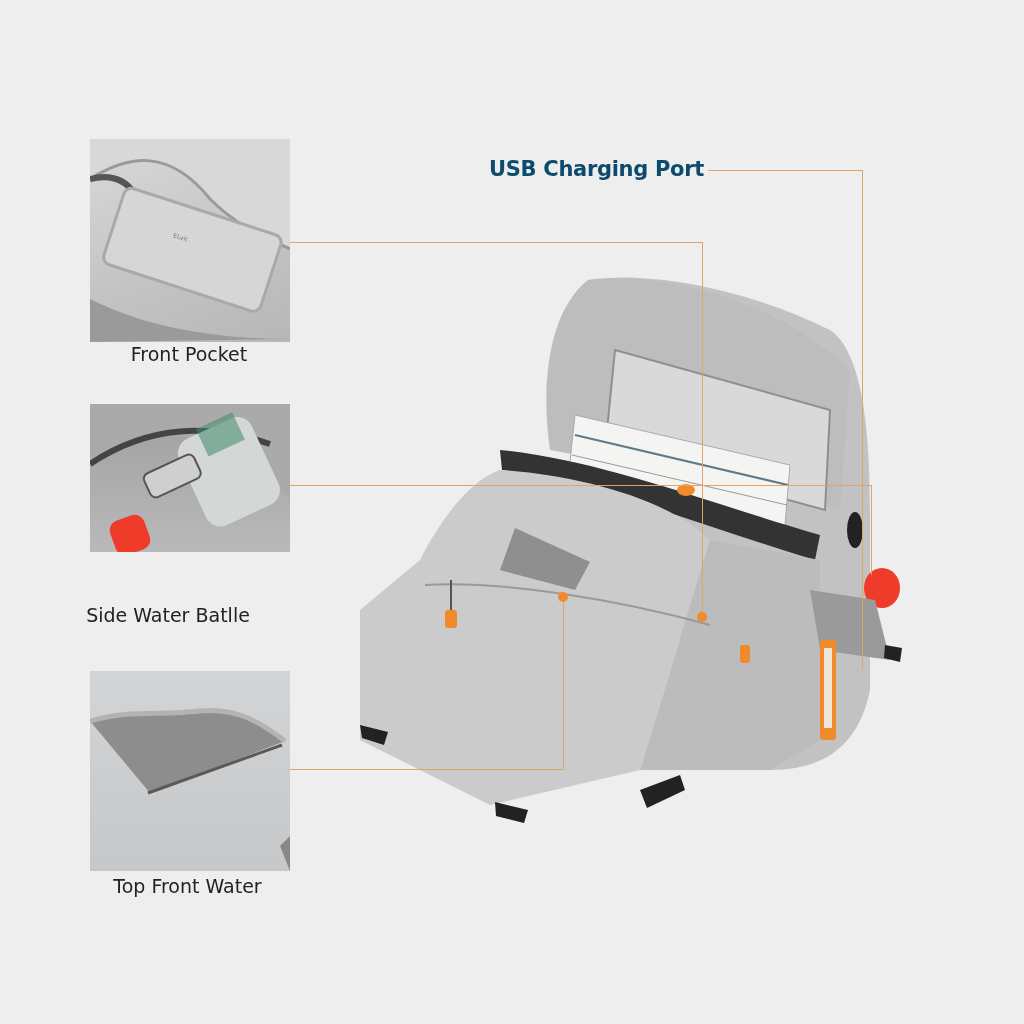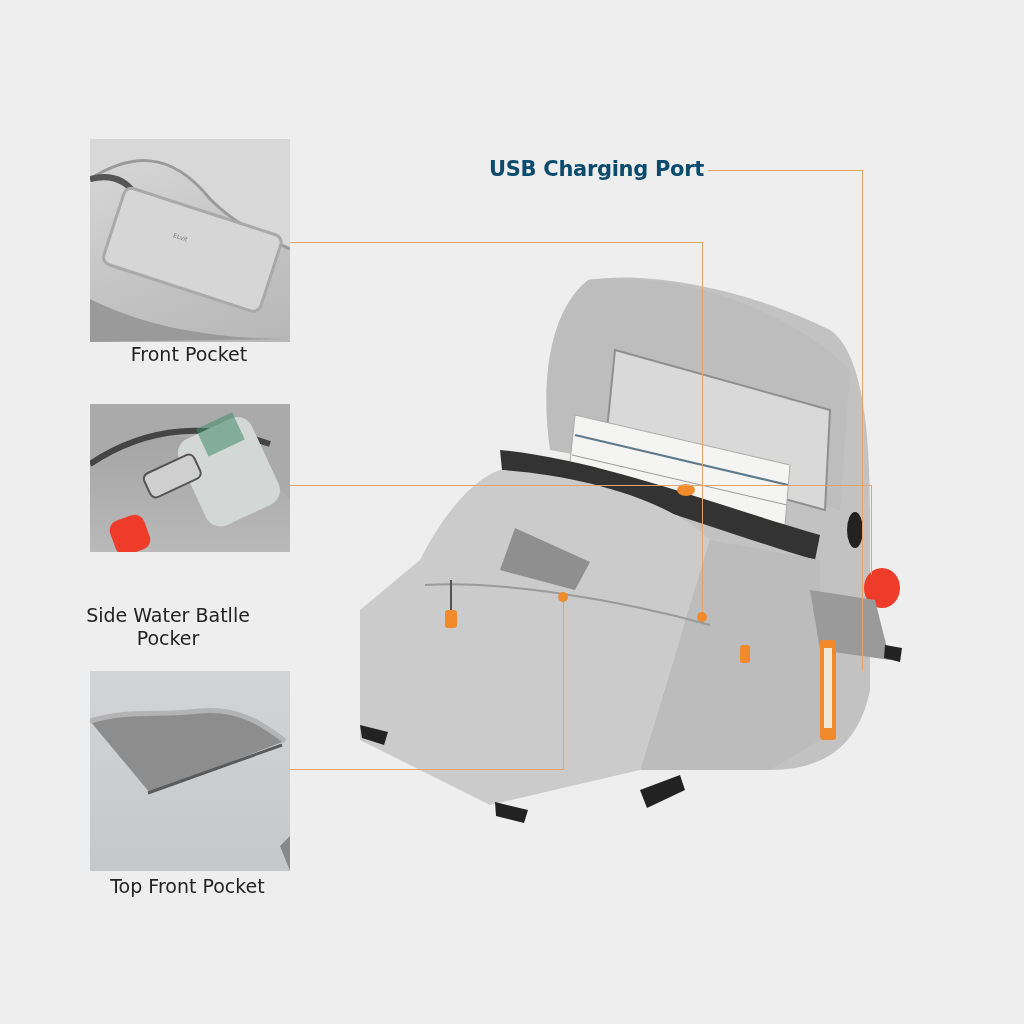--- a/index.html
+++ b/index.html
@@ -31,32 +31,31 @@
     <path d="M0,0 L200,0 L200,95 C140,30 60,10 0,60 Z" fill="#aaaaaa"></path>
     <path d="M0,60 C60,20 120,20 180,40" stroke="#444" stroke-width="6" fill="none"></path>
     <rect x="100" y="20" width="80" height="95" rx="16" fill="#d3d7d6" transform="rotate(-25 140 70)"></rect>
     <rect x="128" y="15" width="40" height="30" fill="#3f8a6a" opacity="0.55" transform="rotate(-25 140 70)"></rect>
     <rect x="55" y="60" width="55" height="26" rx="6" fill="#cfcfcf" stroke="#555" stroke-width="2" transform="rotate(-25 80 73)"></rect>
     <rect x="22" y="113" width="36" height="36" rx="10" fill="#ee3b2a" transform="rotate(-20 40 131)"></rect>
   </svg>
 </div>
 <div class="caption" style="left:68px;top:576px;width:200px;margin-top:28px;">
   <div>Side Water Batlle</div>
-  <div>Pocker</div>
 </div>
 
 <div class="thumb" style="top:671px;height:200px;background:linear-gradient(180deg,#d2d4d6,#c5c7c9);">
   <svg width="200" height="200">
     <path d="M0,50 C40,38 70,45 110,40 C150,36 175,55 195,70 L60,122 Z" fill="#8d8d8d"></path>
     <path d="M0,50 C40,38 70,45 110,40 C150,36 175,55 195,70" stroke="#b3b3b3" stroke-width="5" fill="none"></path>
     <path d="M58,122 L192,74" stroke="#5a5a5a" stroke-width="3"></path>
     <path d="M190,175 L200,165 L200,200 Z" fill="#888"></path>
   </svg>
 </div>
-<div class="caption" style="left:90px;top:875px;width:195px;">Top Front Pocket</div>
+<div class="caption" style="left:90px;top:875px;width:195px;">Top Front Water</div>
 
 <svg class="abs" style="left:350px;top:270px;" width="560" height="560">
 
   <path d="M238,10 C300,0 400,20 480,60 C510,80 520,150 520,240 L520,420 C510,470 480,500 420,500 L330,470 L330,250 Z" fill="#c2c2c2"></path>
 
   <path d="M238,10 C330,0 440,40 500,100 L490,240 L420,220 L200,180 C190,110 200,40 238,10 Z" fill="#bdbdbd"></path>
 
   <path d="M265,80 L480,140 L475,240 L255,180 Z" fill="#d9d9d9" stroke="#8f8f8f" stroke-width="2"></path>
 
   <path d="M225,145 L440,195 L435,255 L218,210 Z" fill="#f4f4f2" stroke="#aaa" stroke-width="1"></path>

